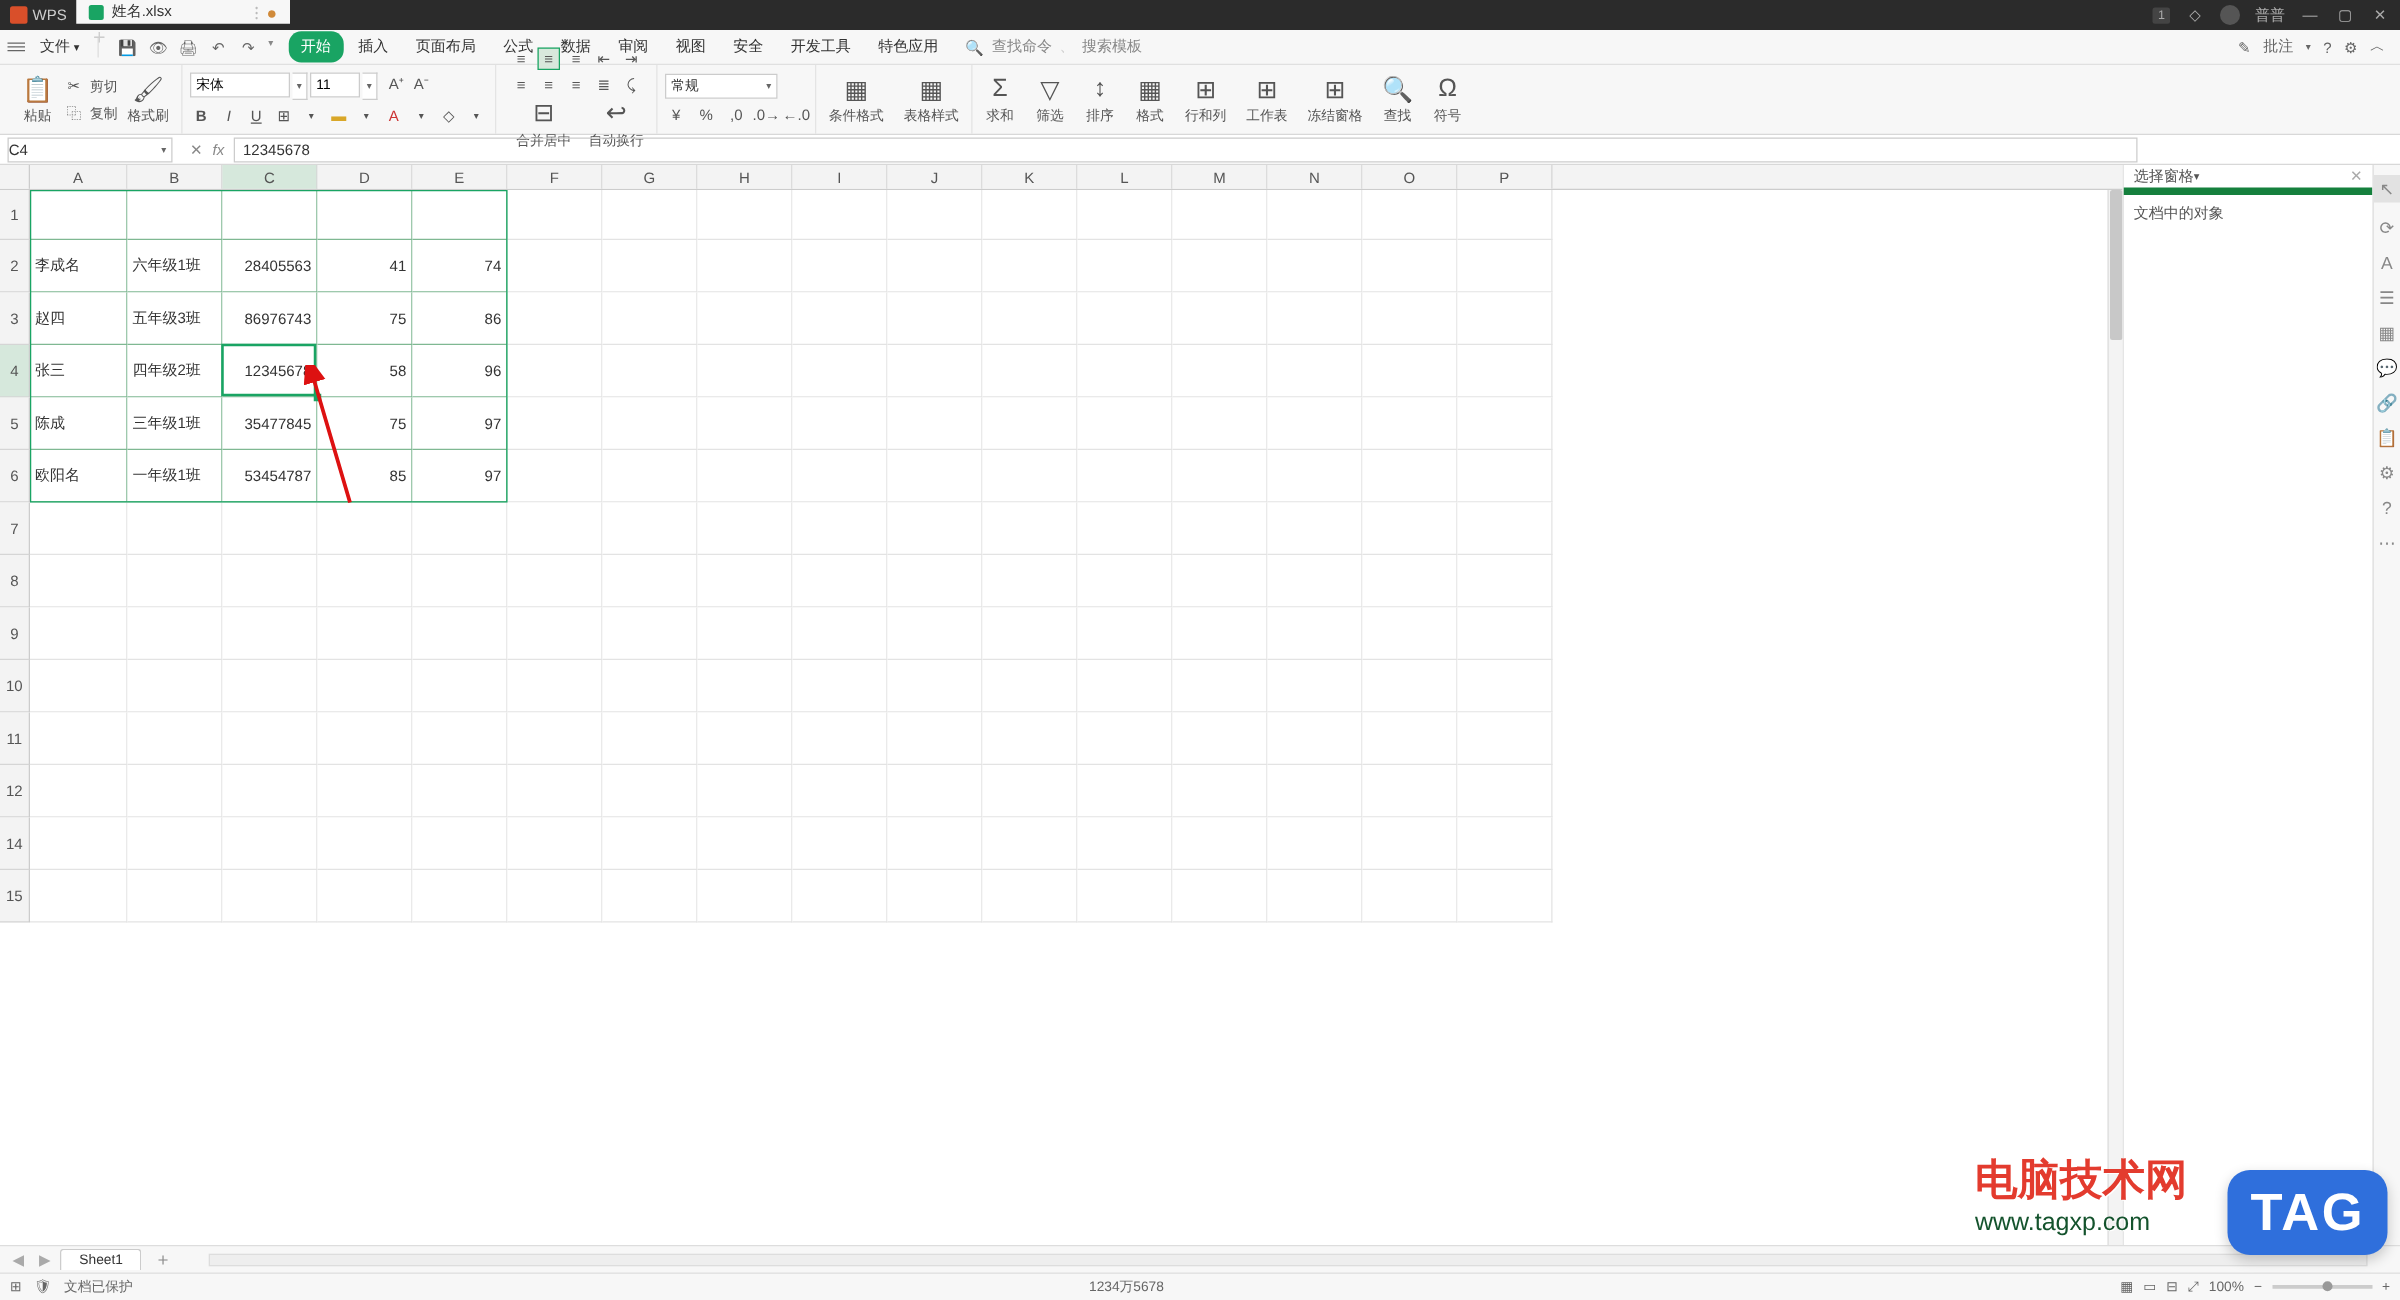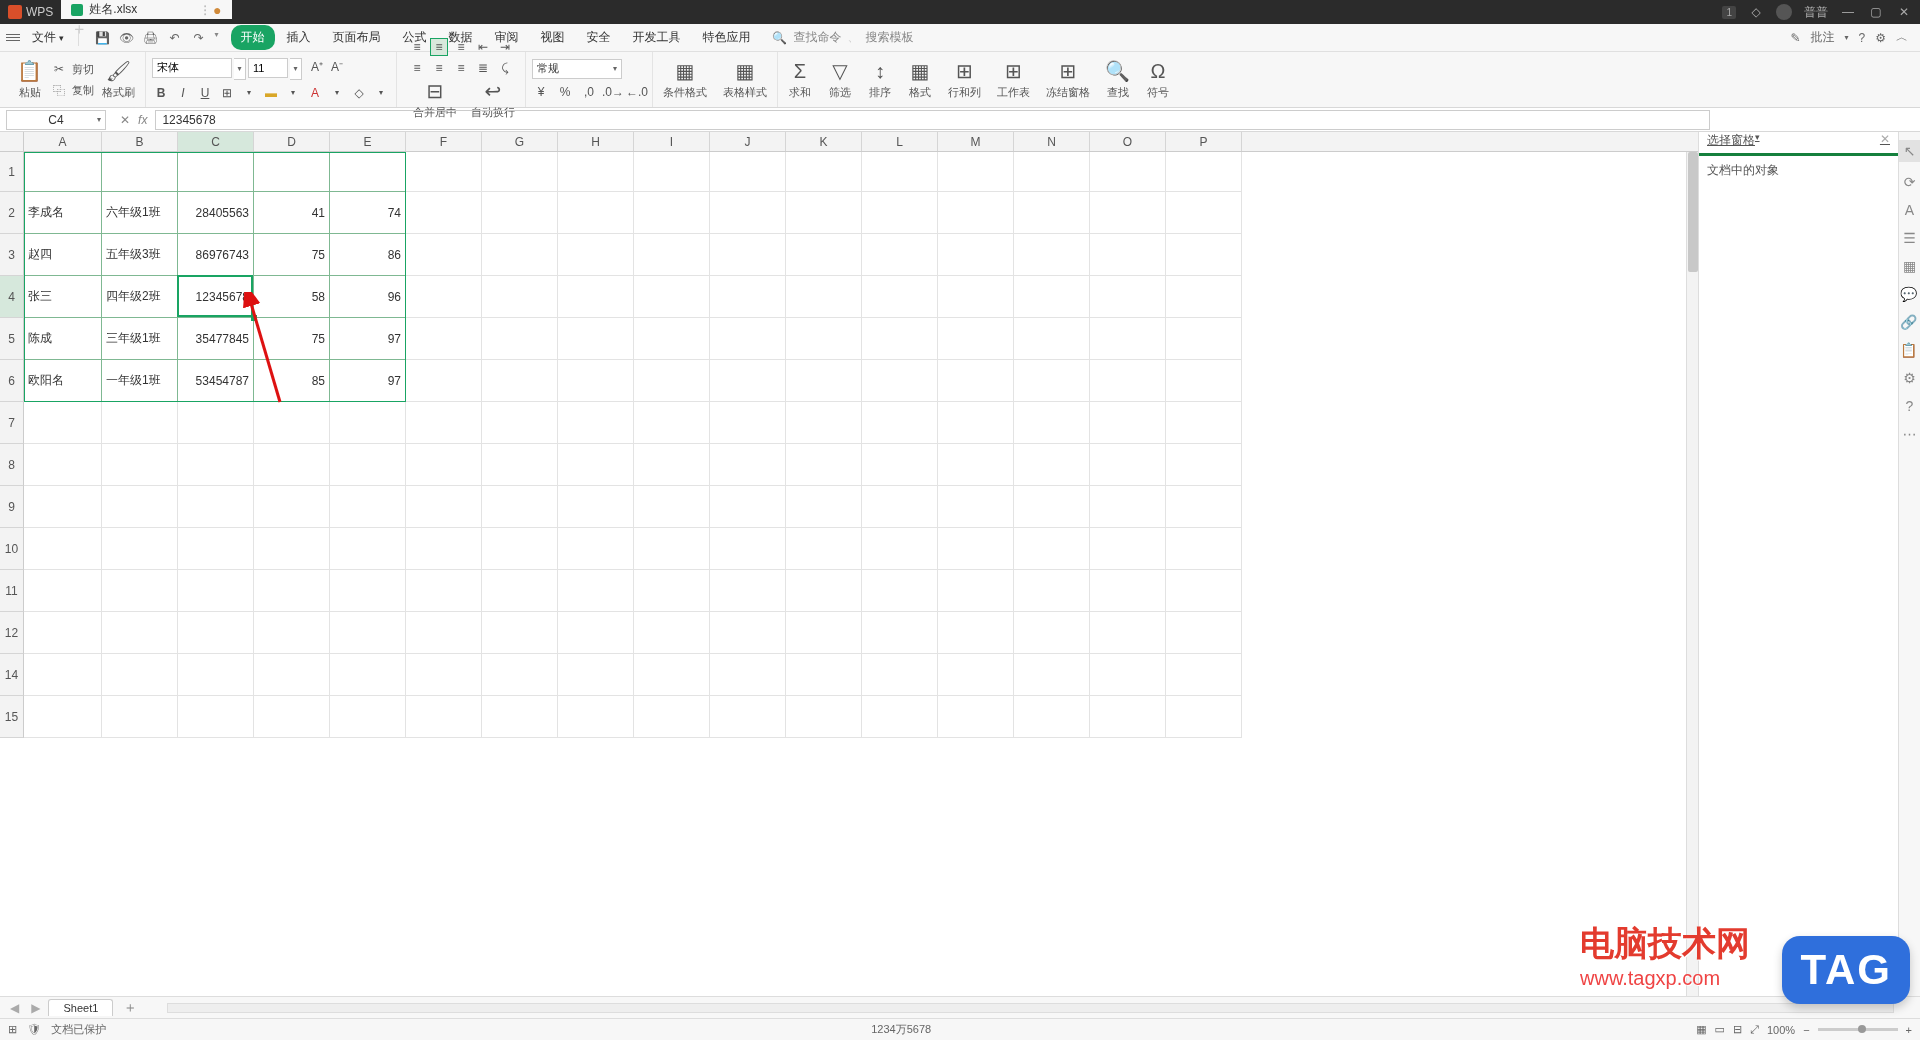--- a/index.html
+++ b/index.html
@@ -48,32 +48,32 @@
   .fi-font { width: 80px; }
   .fi-size { width: 40px; }
   .dd { width: 12px; border-left: none; font-size: 8px; text-align:center; line-height:20px; color:#666; background:#fff; border:1px solid #ccc; border-left:none; }
   .btn-icons { display: flex; gap: 4px; }
   .bicon { width: 18px; height: 18px; display:flex; align-items:center; justify-content:center; color:#555; font-size:12px; }
   .dropdown-wide { height: 20px; border:1px solid #ccc; background:#fff; padding:0 4px; width:90px; font-size:11px; display:flex; align-items:center; justify-content:space-between; }
   .dropdown-wide .arrow{font-size:8px;color:#666;}
   
   
   .formula-bar { height: 24px; background: #fff; border-bottom: 1px solid #d8d8d8; display: flex; align-items: center; }
-  .name-box { width: 100px; height: 20px; border: 1px solid #ccc; margin: 12px 6px; text-align: center; font-size: 12px; display:flex; align-items:center; justify-content:center; position:relative; }
+  .name-box { width: 132px; height: 20px; border: 1px solid #ccc; margin: 12px 6px; text-align: center; font-size: 12px; display:flex; align-items:center; position:relative; }
   .name-box .arrow { position:absolute; right:4px; font-size:8px; color:#666; }
   .fx-icons { display:flex; gap:8px; padding:0 8px; color:#888; }
   .fx-input { flex:1; height:20px; border:1px solid #ccc; padding:0 6px; font-size:12px; display:flex; align-items:center; }
   
   
   .main { display:flex; height: calc(1040px - 24px - 28px - 56px - 24px - 22px - 22px); position:relative; }
   .sheet-area { flex:1; position:relative; overflow:hidden; }
   .right-sidebar { width: 22px; background:#f7f7f7; border-left:1px solid #ddd; display:flex; flex-direction:column; align-items:center; gap:12px; padding-top:8px; }
   .right-sidebar .sicon { width:16px; height:16px; color:#888; font-size:14px; display:flex; align-items:center; justify-content:center; }
   .right-panel { width: 200px; border-left:1px solid #ddd; background:#fff; display:flex; flex-direction:column; }
-  .rp-head { height:24px; border-bottom:3px solid #15803d; display:flex; align-items:flex-start; padding:0 8px; justify-content:space-between; font-size:12px; color:#555;text-decoration:underline; }
+  .rp-head { height:24px; border-bottom:6px solid #15803d; display:flex; align-items:center; padding:0 8px; justify-content:space-between; font-size:12px; color:#555; }
   .rp-sub { padding: 6px 8px; font-size:12px; color:#555; }
   
   
   .grid { position:absolute; inset:0; }
   .col-headers { display:flex; height:20px; border-bottom:1px solid #ccc; background:#f3f3f3; }
   .corner { width:24px; border-right:1px solid #ccc; background:#f3f3f3; }
   .ch { border-right:1px solid #d5d5d5; text-align:center; font-size:12px; color:#555; line-height:20px; background:#f3f3f3; }
   .rows { position:absolute; top:20px; left:0; right:0; }
   .rh { width:24px; border-right:1px solid #ccc; border-bottom:1px solid #d5d5d5; text-align:center; font-size:12px; color:#555; background:#f3f3f3; display:flex; align-items:center; justify-content:center; }
   .rh.sel { background:#d6e8dc; }
@@ -100,21 +100,21 @@
   
   .statusbar { height:22px; background:#f7f7f7; border-top:1px solid #ddd; display:flex; align-items:center; padding:0 8px; font-size:11px; color:#666; }
   .statusbar .left { display:flex; gap:10px; align-items:center; }
   .statusbar .center { flex:1; text-align:center; }
   .statusbar .right { display:flex; gap:8px; align-items:center; }
   .zoom-slider { width:80px; height:3px; background:#ccc; position:relative; }
   .zoom-slider .knob { position:absolute; left:50%; top:-3px; width:8px; height:8px; background:#999; border-radius:50%; }
   
   
   .wm1 { position:absolute; right: 170px; bottom: 50px; font-size:34px; font-weight:bold; color:#e33b2e; text-shadow:1px 1px 0 #fff; pointer-events:none; }
-  .wm1 .sub { font-size:20px; color:#ef4444; display:block; font-weight:normal; }
+  .wm1 .sub { font-size:20px; color:#14532d; display:block; font-weight:normal; }
   .tag-sticker { position:absolute; right:10px; bottom:36px; background:#2f6fdc; color:#fff; font-weight:bold; font-size:42px; padding:10px 18px; border-radius:18px; letter-spacing:2px; pointer-events:none; box-shadow:0 4px 10px rgba(0,0,0,.2); }
 </style>
 </head>
 <body>
 
 <div class="titlebar">
   <div class="wps-brand">
     <div class="wps-logo"></div>
     <span>WPS</span>
   </div>

